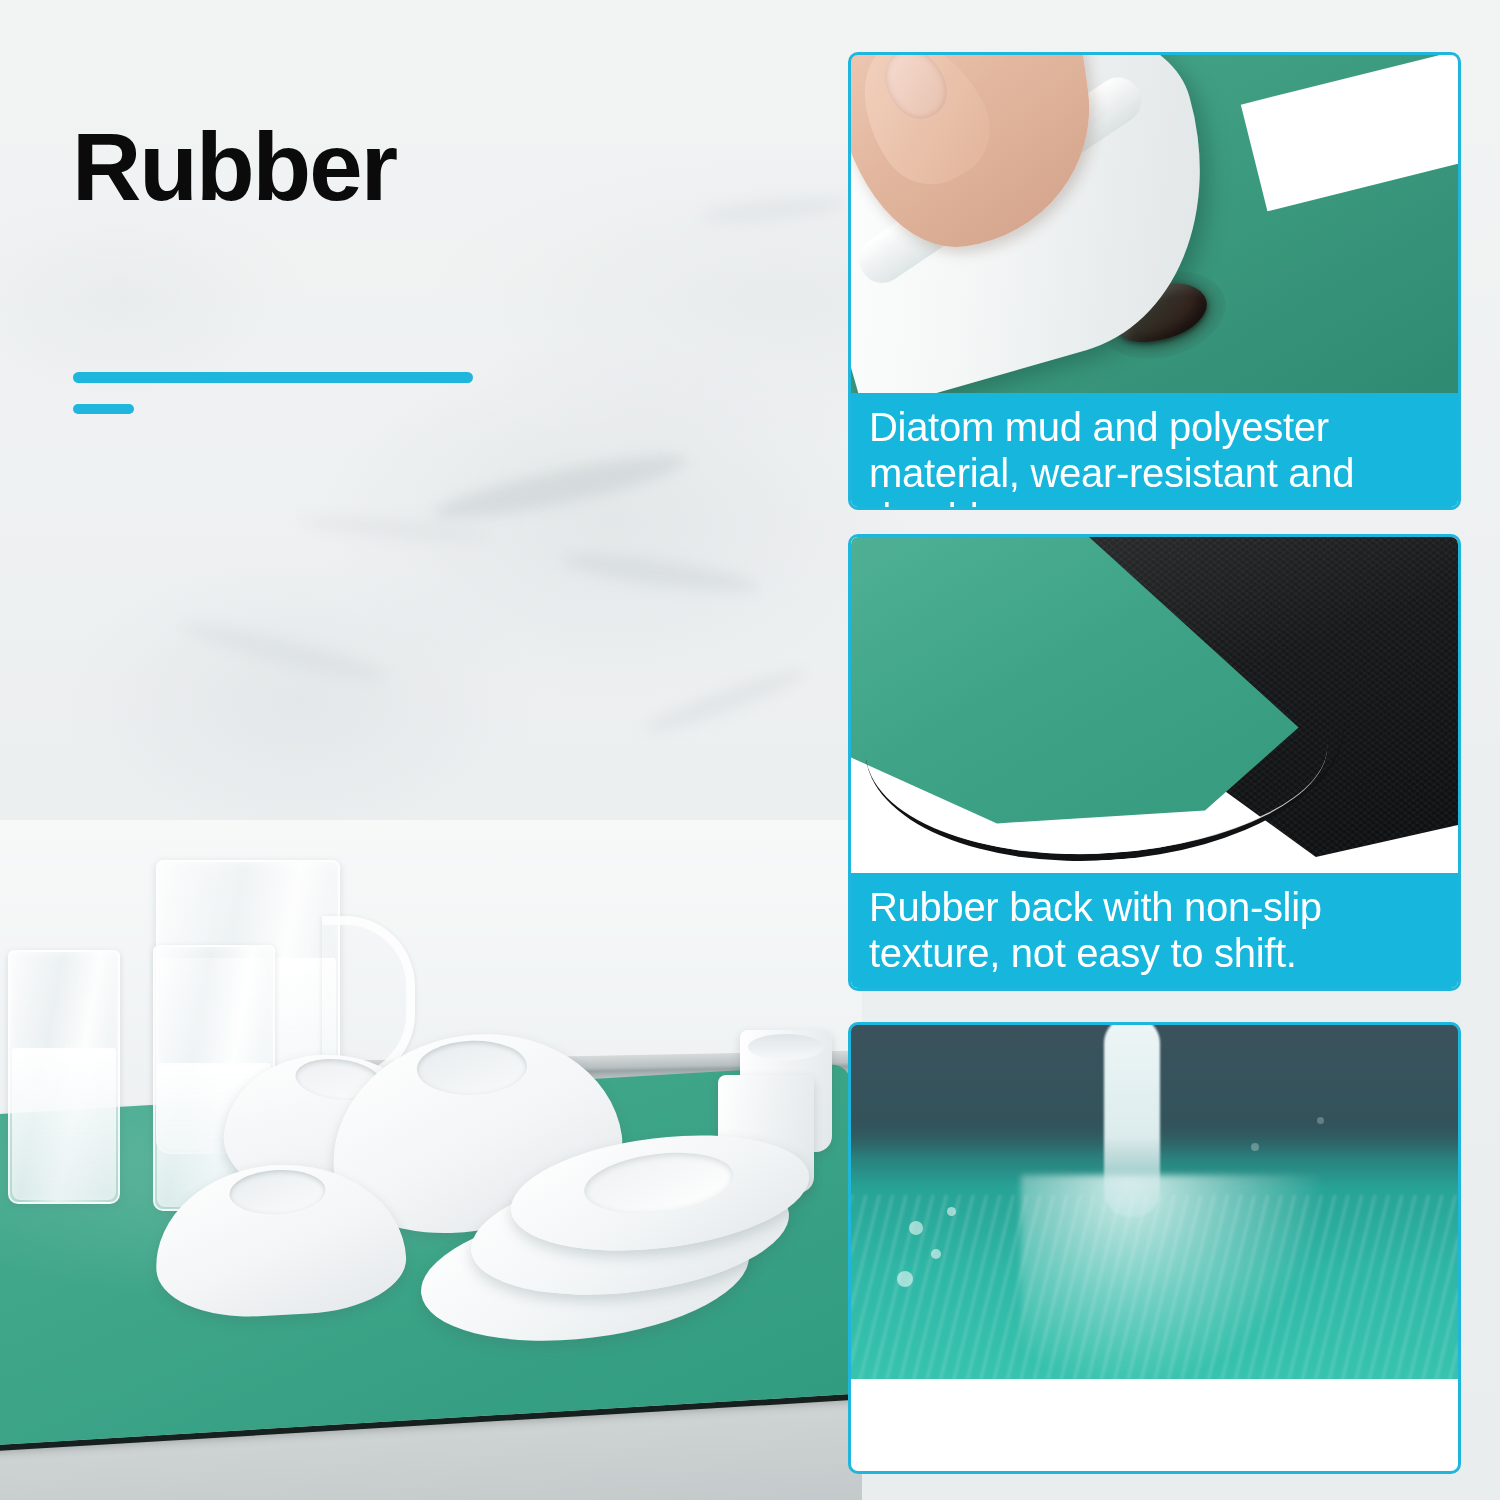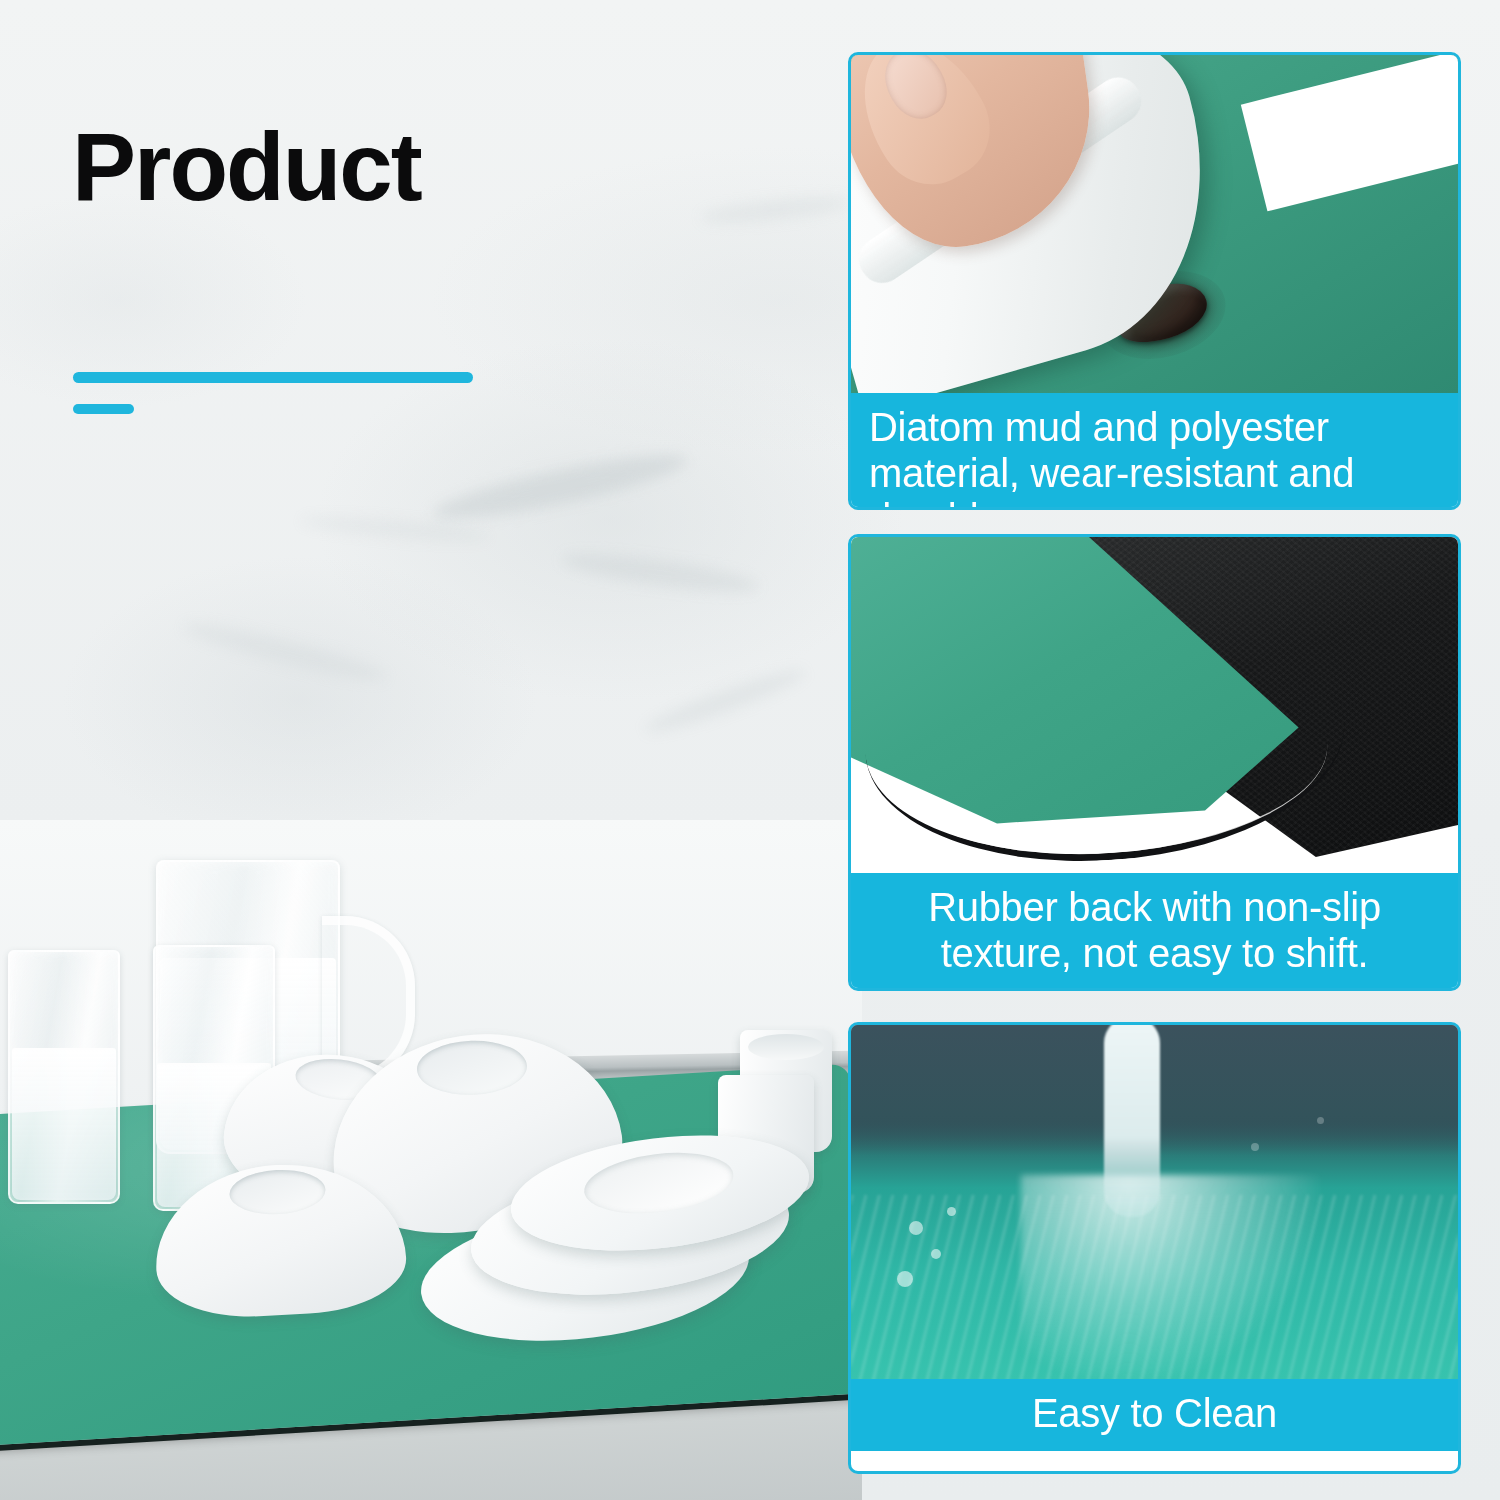--- a/index.html
+++ b/index.html
@@ -112,21 +112,21 @@
   
   .panel{position:absolute;left:848px;width:607px;border:3px solid #1fb6dd;
          border-radius:10px;overflow:hidden;background:#fff;}
   #panel-1{top:52px;height:452px;}
   #panel-2{top:534px;height:451px;}
   #panel-3{top:1022px;height:446px;}
   .photo{position:relative;width:100%;overflow:hidden;}
   .caption{background:#17b6dd;color:#ffffff;font-size:40px;line-height:1.14;
            letter-spacing:-.3px;padding:12px 18px 14px 18px;box-sizing:border-box;}
   .cap-left{text-align:left;}
-  .cap-center{text-align:center;}
+  .cap-center{text-align:left;}
 
   
   #photo-1{height:338px;background:linear-gradient(150deg,#4aa98d 0%,#3d9c80 45%,#2f8a72 100%);}
   #p1-white-bg{position:absolute;right:-6px;top:-6px;width:230px;height:110px;background:#ffffff;
       transform:rotate(-14deg);transform-origin:top right;}
   #p1-cloth{position:absolute;left:-40px;top:-20px;width:400px;height:330px;
       background:linear-gradient(112deg,#ffffff 0%,#f6f8f8 40%,#e8ecec 72%,#dfe4e4 100%);
       border-radius:0 60% 55% 0/0 45% 85% 0;transform:rotate(-16deg);
       box-shadow:6px 10px 22px rgba(20,60,50,.35);}
   #p1-cloth-fold{position:absolute;left:30px;top:120px;width:330px;height:46px;
@@ -190,21 +190,21 @@
 <div id="stage">
 
   <div class="wisp" style="left:430px;top:470px;width:260px;height:34px;transform:rotate(-12deg);"></div>
   <div class="wisp" style="left:560px;top:560px;width:200px;height:26px;transform:rotate(8deg);opacity:.7;"></div>
   <div class="wisp" style="left:640px;top:690px;width:170px;height:22px;transform:rotate(-20deg);opacity:.6;"></div>
   <div class="wisp" style="left:180px;top:640px;width:210px;height:24px;transform:rotate(14deg);opacity:.5;"></div>
   <div class="wisp" style="left:700px;top:200px;width:150px;height:20px;transform:rotate(-6deg);opacity:.55;"></div>
   <div class="wisp" style="left:300px;top:520px;width:190px;height:18px;transform:rotate(5deg);opacity:.45;"></div>
 
   <div id="title">
-    <div class="line">Product</div>
+    <div class="line">Rubber</div>
   </div>
   <div class="accent" id="accent-long"></div>
   <div class="accent" id="accent-short"></div>
 
   <div id="scene">
     <div id="scene-bg"></div>
     <div id="wall"></div>
     <div id="rail"></div>
     <div id="counter"></div>
     <div id="counter-front"></div>
@@ -276,16 +276,15 @@
       <div id="p3-spray"></div>
       <div id="p3-splash"></div>
       <div id="p3-stream"></div>
       <div class="bub" style="left:58px;top:196px;width:14px;height:14px;"></div>
       <div class="bub" style="left:80px;top:224px;width:10px;height:10px;"></div>
       <div class="bub" style="left:46px;top:246px;width:16px;height:16px;"></div>
       <div class="bub" style="left:96px;top:182px;width:9px;height:9px;"></div>
       <div class="bub" style="left:400px;top:118px;width:8px;height:8px;opacity:.5;"></div>
       <div class="bub" style="left:466px;top:92px;width:7px;height:7px;opacity:.45;"></div>
     </div>
-    <div class="caption cap-center">Easy to Clean</div>
   </div>
 
 </div>
 
 </body></html>

